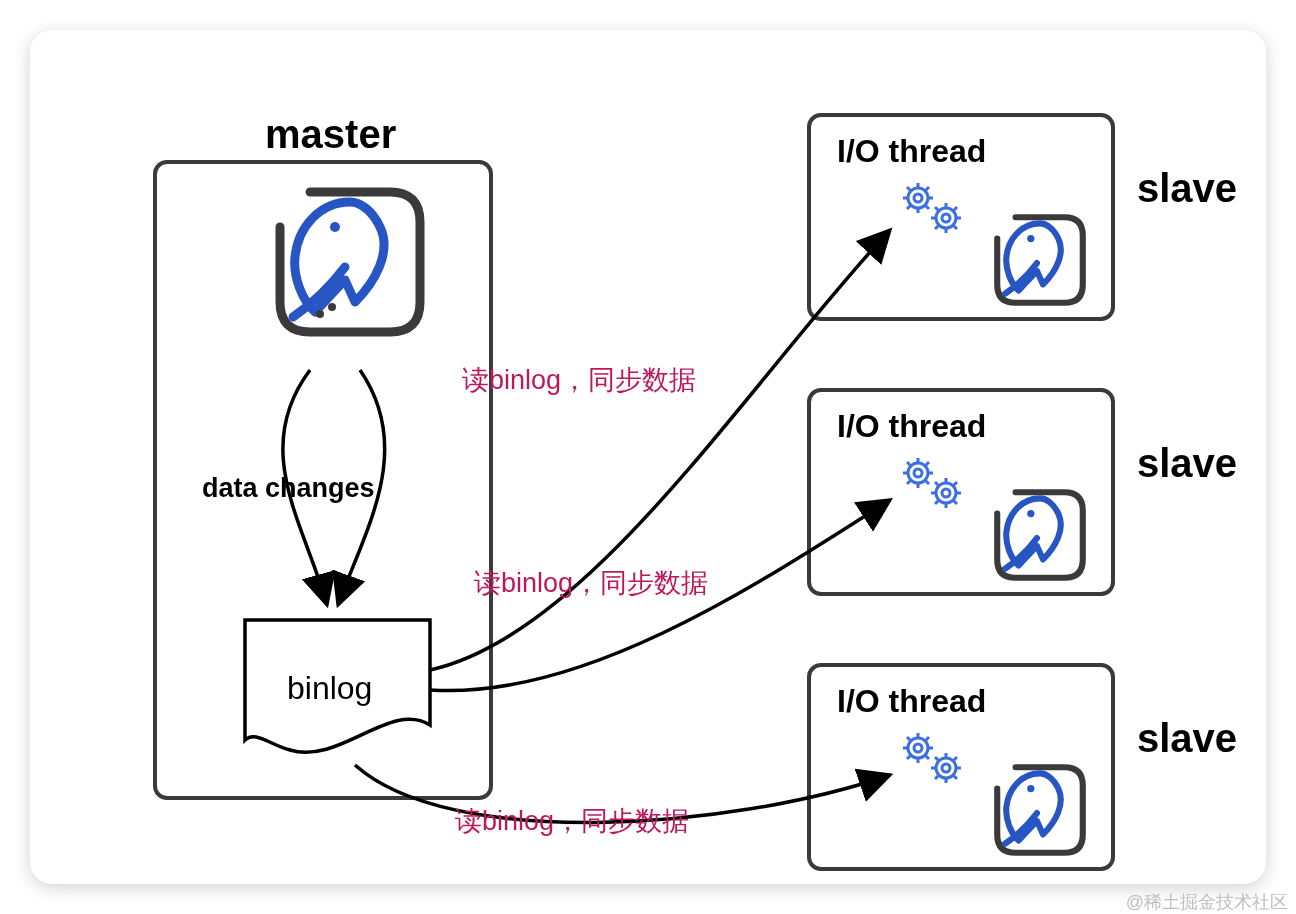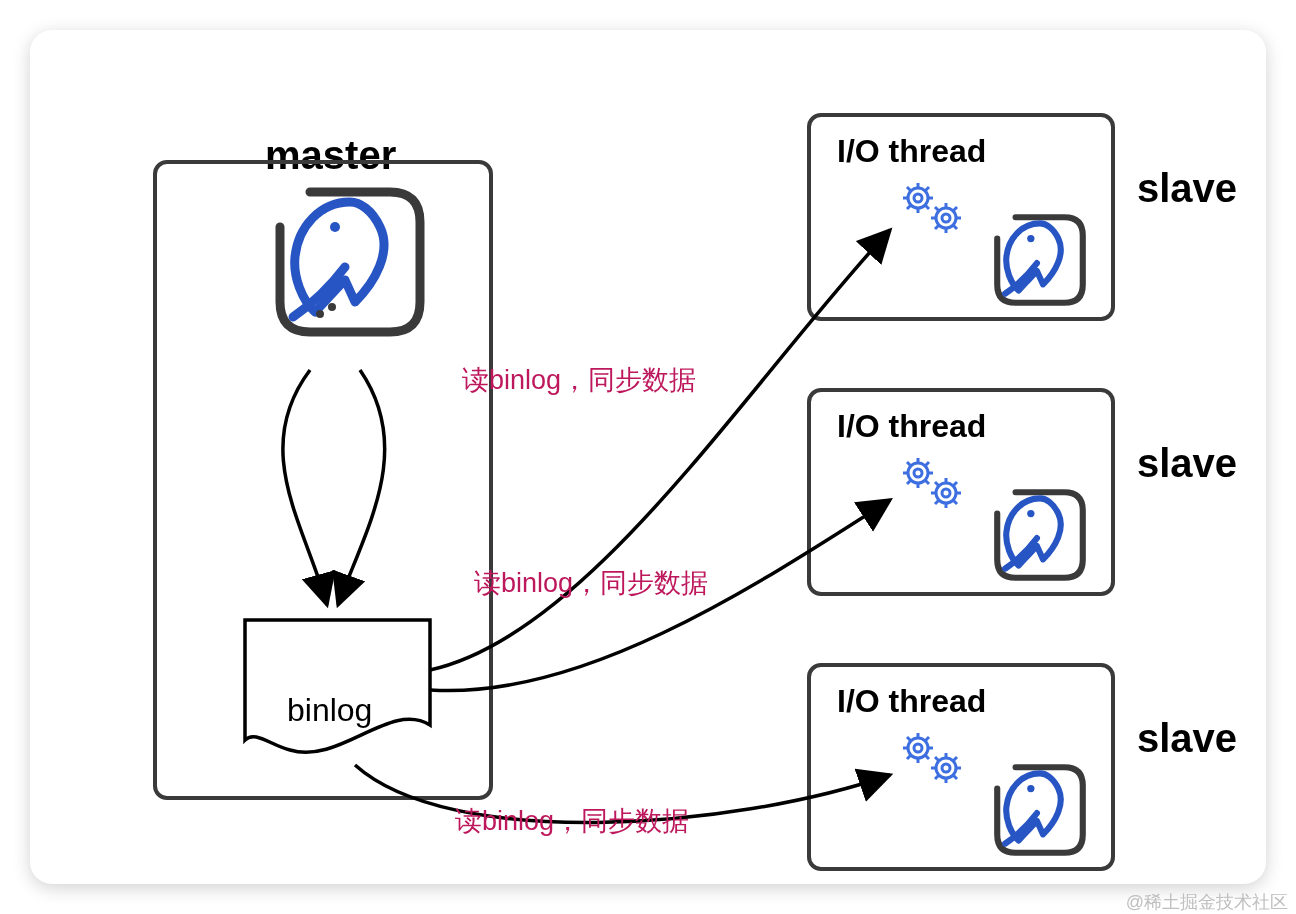--- a/index.html
+++ b/index.html
@@ -26,21 +26,20 @@
     position: absolute;
     inset: 0;
   }
   .master-title {
     position: absolute;
     left: 235px;
     top: 82px;
     font-size: 40px;
     font-weight: 600;
     color: #000;
-    margin-top: 21px;
   }
   .master-box {
     position: absolute;
     left: 123px;
     top: 130px;
     width: 340px;
     height: 640px;
     border: 4px solid #3a3a3a;
     border-radius: 14px;
   }
@@ -74,21 +73,20 @@
     position: absolute;
     font-size: 27px;
     font-weight: 600;
     color: #000;
   }
   .binlog-label {
     position: absolute;
     font-size: 32px;
     font-weight: 500;
     color: #000;
-    margin-top: 22px;
   }
   .watermark {
     position: absolute;
     bottom: 0px;
     right: 8px;
     color: #bfbfbf;
     font-size: 18px;
     text-align: right;
   }
   svg { overflow: visible; }
@@ -115,20 +113,21 @@
 
   <svg class="canvas">
     <defs>
       <marker id="arrowhead" markerWidth="12" markerHeight="12" refX="9" refY="5" orient="auto">
         <path d="M 0 0 L 10 5 L 0 10 Z" fill="#000"></path>
       </marker>
     </defs>
     <path d="M 280 340 C 220 420 275 495 297 575" fill="none" stroke="#000" stroke-width="3.5" marker-end="url(#arrowhead)"></path>
     <path d="M 330 340 C 385 420 335 500 308 575" fill="none" stroke="#000" stroke-width="3.5" marker-end="url(#arrowhead)"></path>
   </svg>
+  <div class="data-changes" style="left:172px; top:443px;">data changes</div>
 
   <svg class="canvas">
     <path d="M 215 590 L 400 590 L 400 695 C 360 670 310 735 260 720 C 240 715 225 700 215 710 Z" fill="#fff" stroke="#000" stroke-width="3.5"></path>
   </svg>
   <div class="binlog-label" style="left:257px; top:640px;">binlog</div>
 
   <div class="slave-box" style="left:777px; top:83px;"></div>
   <div class="slave-title" style="left:1107px; top:136px;">slave</div>
   <div class="io-thread" style="left:807px; top:103px;">I/O thread</div>
 

